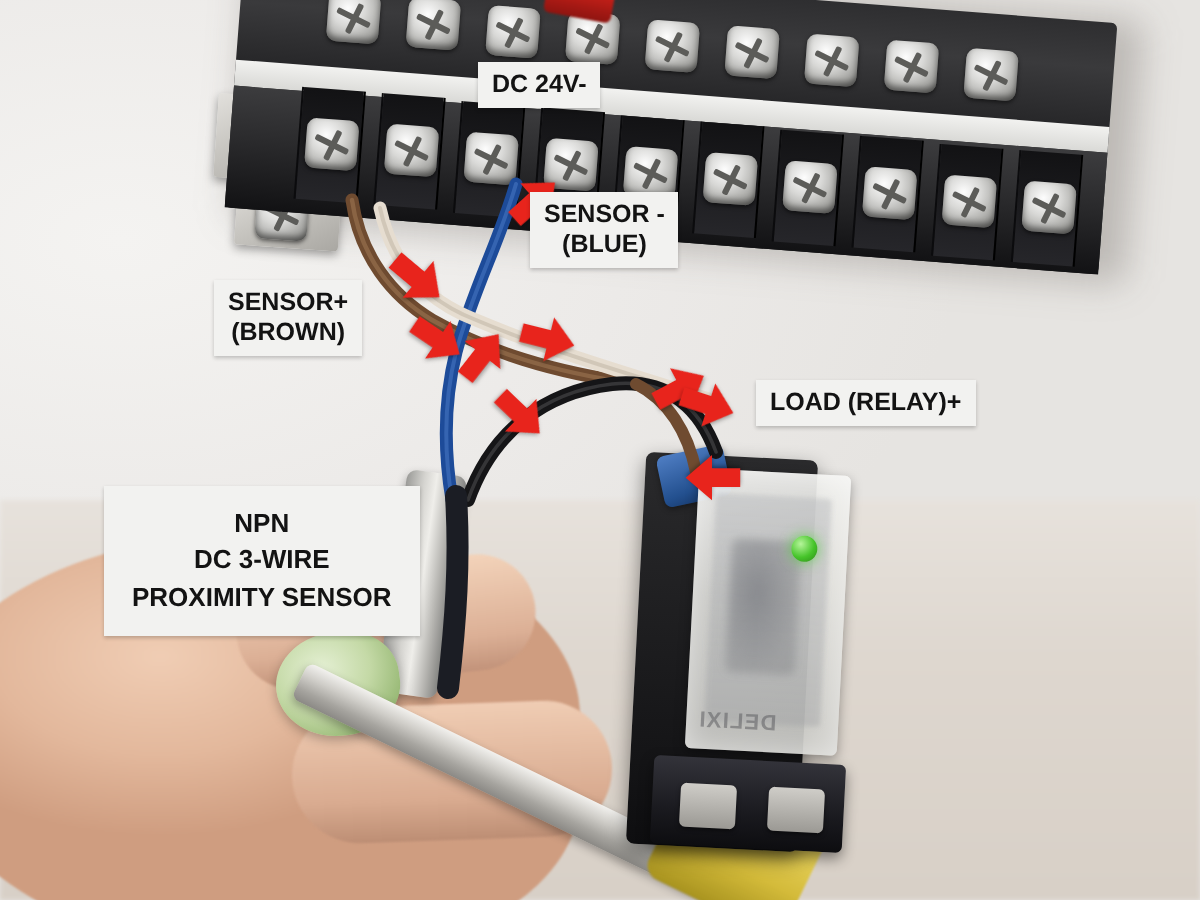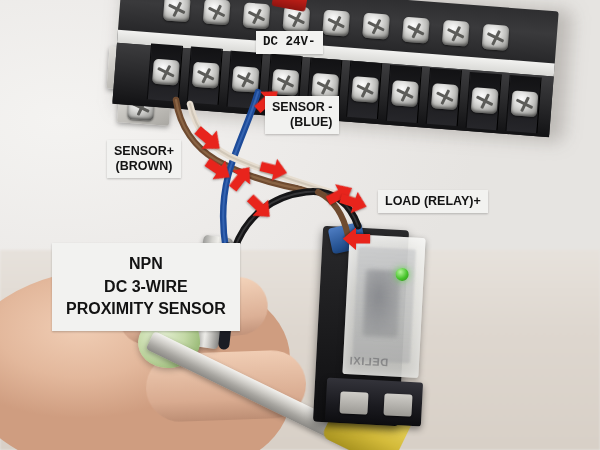--- a/index.html
+++ b/index.html
@@ -174,21 +174,21 @@
   .arrow svg{display:block;overflow:visible;filter:drop-shadow(0 1px 1px rgba(0,0,0,.35));}
 
   
   .label{
     position:absolute;background:#f2f2f0;color:#131313;
     font-family:"Liberation Sans", sans-serif;
     font-weight:bold;font-size:12.5px;line-height:1.18;
     padding:4px 7px;white-space:pre-line;text-align:center;
     box-shadow:0 1px 2px rgba(0,0,0,.22);
   }
-  .label.big{font-size:16px;padding:10px 14px;line-height:1.42;}
+  .label.big{font-size:13px;padding:10px 14px;line-height:1.42;}
 </style>
 </head>
 <body>
 
 <div id="scene">
 
   <div class="bg-wall"></div>
   <div class="bg-desk"></div>
 
   <div class="tb-shadow"></div>
@@ -322,23 +322,23 @@
       <path d="M2,9 L17,9 L17,2 L31,14 L17,26 L17,19 L2,19 Z" fill="#e8241c"></path>
     </svg>
   </div>
   <div class="arrow" style="left:372px;top:252px;">
     <svg width="32" height="32" viewBox="0 0 34 34" style="transform:rotate(180deg);transform-origin:0 0;">
       <path d="M2,9 L17,9 L17,2 L31,14 L17,26 L17,19 L2,19 Z" fill="#e8241c"></path>
     </svg>
   </div>
 
 
-  <div class="label" style="left:256px;top:31px;font-family:Liberation Mono, monospace;">DC 24V-</div>
-
-  <div class="label" style="left:265px;top:96px;text-align:right;">SENSOR -
+  <div class="label" style="left:239px;top:31px;">DC 24V-</div>
+
+  <div class="label" style="left:265px;top:96px;">SENSOR -
 (BLUE)</div>
 
   <div class="label" style="left:107px;top:140px;">SENSOR+
 (BROWN)</div>
 
 
   <div class="label" style="left:366px;top:190px;margin-left:12px;">LOAD (RELAY)+</div>
 
 
   <div class="label big" style="left:52px;top:243px;">NPN

